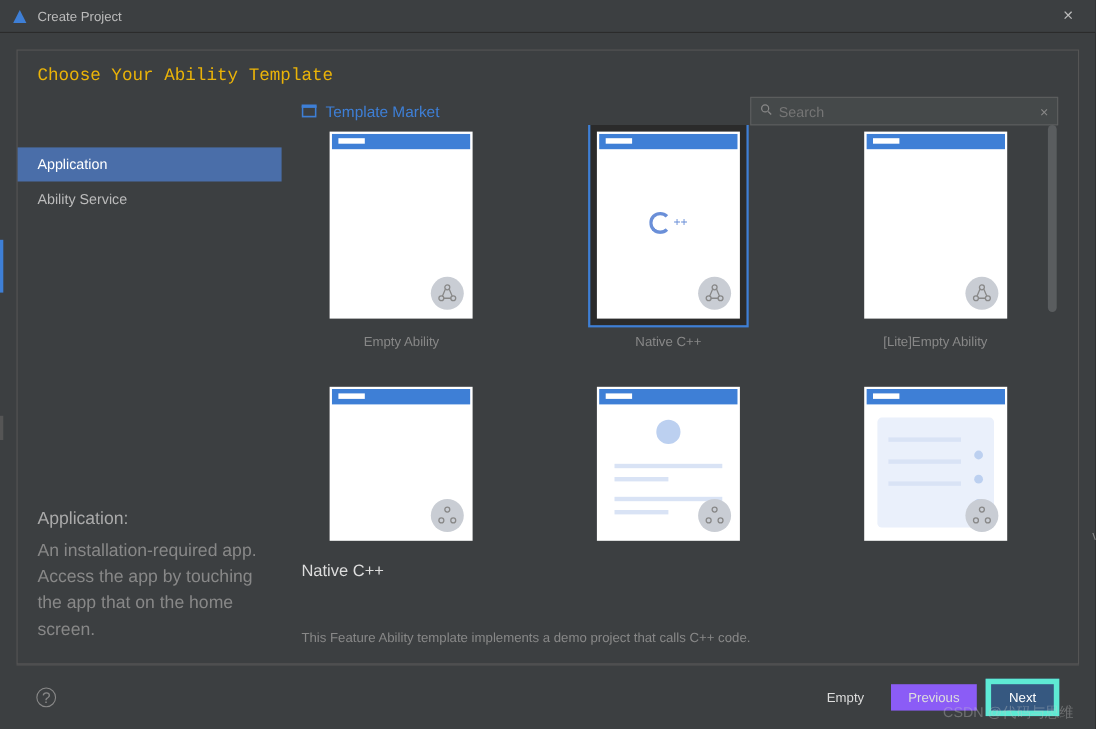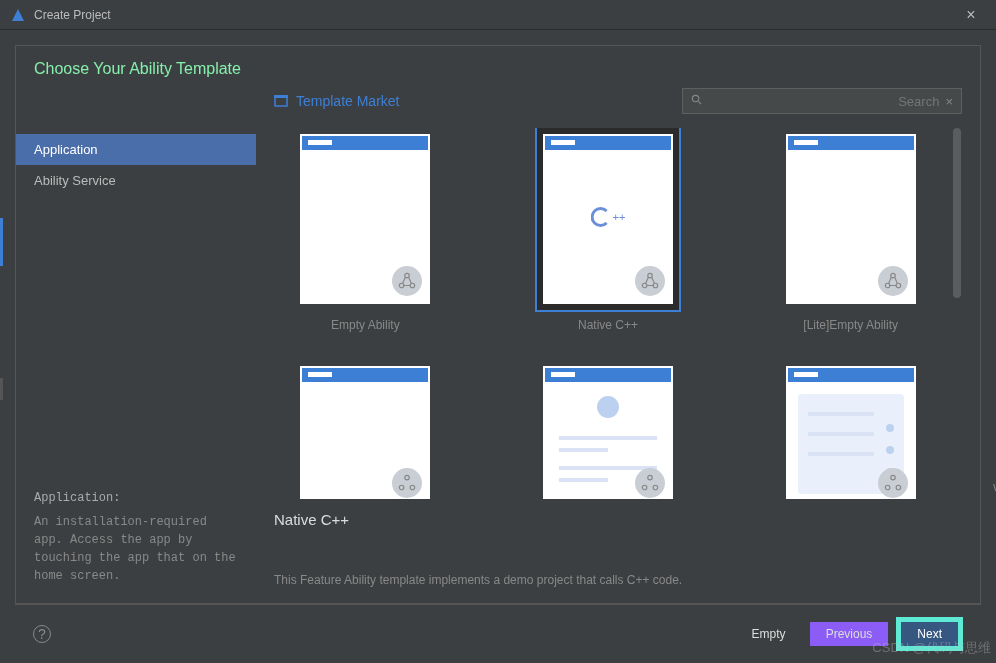--- a/index.html
+++ b/index.html
@@ -5,35 +5,35 @@
     * { margin: 0; padding: 0; box-sizing: border-box; }
     body { font-family: "Segoe UI", Arial, sans-serif; background: #1e1e1e; color: #bbb; font-size: 13px; overflow: hidden; }
     .window { width: 996px; height: 663px; background: #3c3f41; display: flex; flex-direction: column; }
     .titlebar { height: 30px; background: #3c3f41; display: flex; align-items: center; padding: 0 10px; border-bottom: 1px solid #2b2b2b; }
     .titlebar-icon { width: 16px; height: 16px; margin-right: 8px; display: flex; align-items: center; justify-content: center; }
     .titlebar-title { color: #bbb; font-size: 12px; flex: 1; }
     .titlebar-close { width: 30px; text-align: center; color: #bbb; font-size: 16px; cursor: pointer; }
     .dialog-body { flex: 1; display: flex; flex-direction: column; padding: 15px 15px 0 15px; min-height: 0; }
     .inner-frame { flex: 1; border: 1px solid #555; display: flex; flex-direction: column; min-height: 0; }
     .content-area { flex: 1; display: flex; min-height: 0; }
-    .heading { font-size: 16px; color: #86efac; padding: 14px 18px 10px 18px; }
+    .heading { font-size: 16px; color: #eab308; padding: 14px 18px 10px 18px; font-family: Liberation Mono, monospace; }
     .sidebar { width: 240px; display: flex; flex-direction: column; margin-top: 46px; }
     .sidebar-list { flex: 1; }
     .sidebar-item { padding: 8px 18px; cursor: pointer; color: #bbb; }
     .sidebar-item.selected { background: #4a6ea9; color: #fff; }
-    .sidebar-footer { padding: 18px; color: #888; font-size: 12px; font-family: Liberation Mono, monospace; }
+    .sidebar-footer { padding: 18px; color: #888; font-size: 16px; }
     .sidebar-footer-title { color: #aaa; margin-bottom: 8px; }
     .sidebar-footer-desc { line-height: 1.5; color: #888; }
     .main { flex: 1; display: flex; flex-direction: column; padding: 0 18px 0 18px; min-height: 0; }
-    .main-head { display: flex; align-items: center; gap: 8px; margin-bottom: 14px; }
+    .main-head { display: flex; align-items: center; gap: 8px; margin-bottom: 0; }
     .market-link { color: #3e7fd6; font-size: 14px; display: flex; align-items: center; gap: 8px; cursor: pointer; }
     .market-icon { width: 14px; height: 14px; display: inline-flex; }
     .spacer { flex: 1; }
     .search-box { width: 280px; height: 26px; background: #45494a; border: 1px solid #5e6060; display: flex; align-items: center; padding: 0 8px; gap: 6px; }
-    .search-box input { flex: 1; background: transparent; border: none; outline: none; color: #bbb; font-size: 13px; text-align: right; }
+    .search-box input { flex: 1; background: transparent; border: none; outline: none; color: #bbb; font-size: 13px; }
     .search-icon { color: #888; font-size: 12px; }
     .clear-icon { color: #888; font-size: 13px; cursor: pointer; }
     .templates-scroll { flex: 1; overflow-y: auto; position: relative; }
     .templates-grid { display: grid; grid-template-columns: repeat(3, 1fr); gap: 28px 60px; padding-bottom: 10px; padding-right: 20px; }
     .template-card { display: flex; flex-direction: column; align-items: center; cursor: pointer; }
     .preview { width: 130px; height: 170px; background: #fff; position: relative; overflow: hidden; border: 2px solid transparent; }
     .preview-outer { padding: 6px; }
     .preview-outer.selected { outline: 2px solid #3e7fd6; background: #2b2b2b; }
     .preview-titlebar { height: 14px; background: #3e7fd6; }
     .preview-titleblob { position: absolute; top: 4px; left: 6px; width: 24px; height: 5px; background: #fff; }
@@ -52,21 +52,21 @@
     .selected-title { color: #ddd; font-size: 15px; margin-bottom: 6px; }
     .selected-desc { color: #888; font-size: 12px; margin-top: 45px; }
     .button-row { display: flex; align-items: center; padding: 12px 18px; border-top: 1px solid #555; gap: 8px; }
     .help-icon { color: #888; font-size: 14px; border: 1px solid #888; border-radius: 50%; width: 18px; height: 18px; display: flex; align-items: center; justify-content: center; cursor: pointer; }
     .btn { padding: 5px 16px; font-size: 12px; cursor: pointer; border: none; color: #ddd; }
     .btn-ghost { background: transparent; }
     .btn-secondary { background: #8b5cf6; }
     .btn-primary { background: #365880; border: 5px solid #5eead4; color: #fff; }
     .scrollbar-track { position: absolute; right: 0; top: 0; width: 10px; height: 100%; }
     .scrollbar-thumb { width: 8px; height: 170px; background: #5a5d5f; border-radius: 4px; margin-left: 1px; }
-    .watermark { position: absolute; bottom: 6px; right: 5px; color: rgba(200,200,200,0.35); font-size: 13px; }
+    .watermark { position: absolute; bottom: 6px; right: 20px; color: rgba(200,200,200,0.35); font-size: 13px; }
     .left-edge { position: absolute; left: 0; top: 218px; width: 3px; height: 48px; background: #3e7fd6; }
     .left-edge2 { position: absolute; left: 0; top: 378px; width: 3px; height: 22px; background: #555; }
     .side-letter { position: absolute; right: -3px; top: 480px; color: #888; font-size: 12px; }
     .outer-wrap { position: relative; width: 996px; height: 663px; }
   </style>
 </head>
 <body>
 
 <div class="outer-wrap">
 <div class="left-edge"></div>

